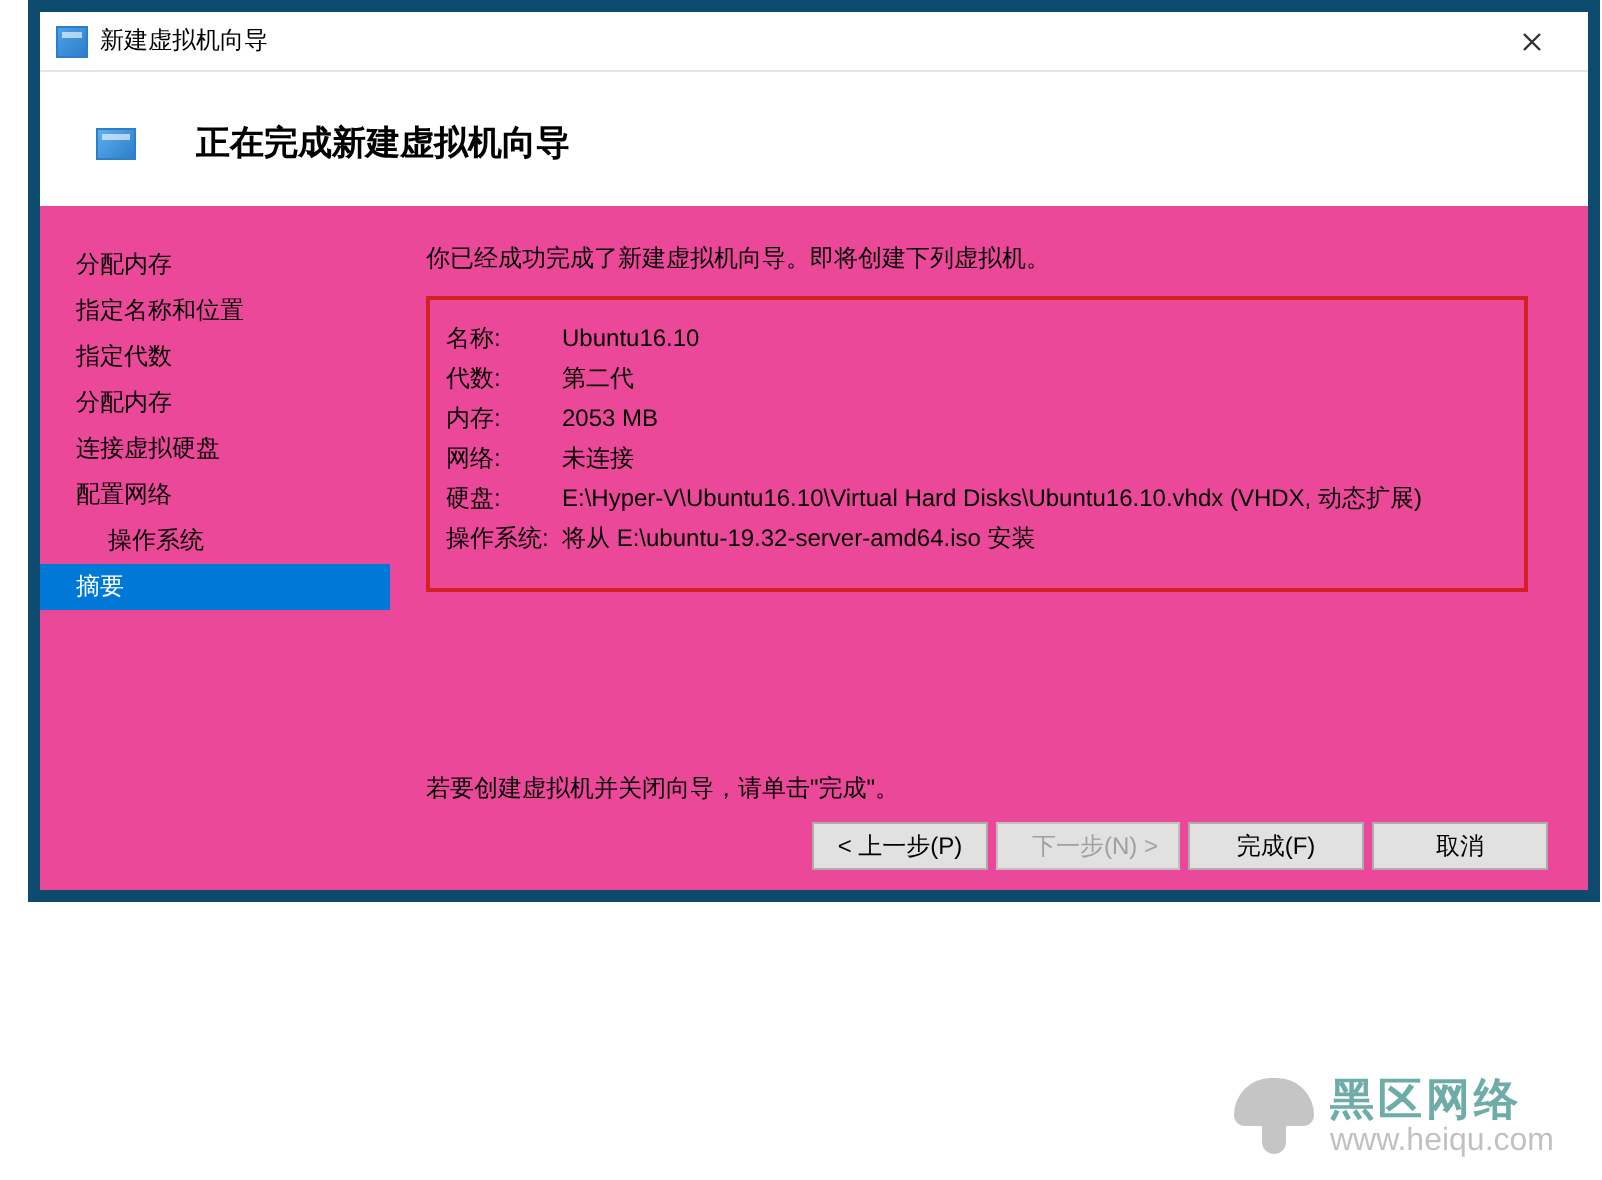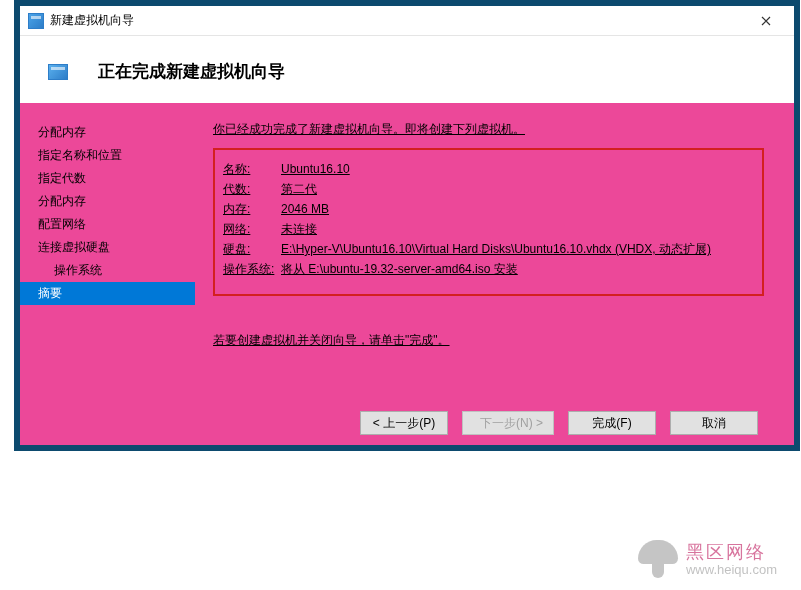--- a/index.html
+++ b/index.html
@@ -98,39 +98,38 @@
   }
   .sidebar .step.indent { padding-left: 34px; }
   .sidebar .step.selected {
     background: #0078d7;
     color: #fff;
   }
   .content {
     flex: 1;
     padding: 18px 30px 0 18px;
     color: #000;
-    text-decoration: underline;
   }
   .intro { margin-bottom: 10px; }
   .desc-label { margin-bottom: 2px; }
   .summary-box {
     border: 2px solid #d32020;
     padding: 10px 8px 14px 8px;
-    margin-bottom: 36px;
+    margin-bottom: 90px;
   }
   .summary-row { display: flex; margin-bottom: 2px; line-height: 1.5; }
   .summary-row .key { width: 58px; flex-shrink: 0; }
   .summary-row .val { flex: 1; }
   .instruction { margin-top: 0; }
   .footer {
     position: absolute;
     bottom: 10px;
-    right: 36px;
-    display: flex;
-    gap: 14px;
+    right: 20px;
+    display: flex;
+    gap: 4px;
   }
   .btn {
     min-width: 88px;
     height: 24px;
     border: 1px solid #adadad;
     background: #e1e1e1;
     display: inline-flex;
     align-items: center;
     justify-content: center;
     padding: 0 10px;
@@ -165,22 +164,22 @@
     border-radius: 20px 20px 6px 6px;
   }
   .mushroom .stem {
     position: absolute;
     left: 14px; top: 20px;
     width: 12px; height: 18px;
     background: #a0a0a0;
     border-radius: 0 0 6px 6px;
   }
   .wm-text { line-height: 1.1; color: #777; }
-  .wm-text .big { font-size: 18px; font-weight: normal; letter-spacing: 2px; color: #be185d; }
-  .wm-text .small { font-size: 13px; color: #999; }
+  .wm-text .big { font-size: 22px; font-weight: bold; letter-spacing: 2px; color: #0f766e; }
+  .wm-text .small { font-size: 16px; color: #999; }
 </style>
 </head>
 <body>
 
 <div class="left-strip"></div>
 
 <div class="window">
 
   <div class="titlebar">
     <span class="title-icon"></span>
@@ -196,41 +195,41 @@
     <span class="header-icon"></span>
     <span class="header-title">正在完成新建虚拟机向导</span>
   </div>
 
   <div class="body">
     <div class="sidebar">
       <div class="step">分配内存</div>
       <div class="step">指定名称和位置</div>
       <div class="step">指定代数</div>
       <div class="step">分配内存</div>
+      <div class="step">连接虚拟硬盘</div>
       <div class="step">配置网络</div>
-      <div class="step">连接虚拟硬盘</div>
       <div class="step indent">操作系统</div>
       <div class="step selected">摘要</div>
     </div>
 
     <div class="content">
       <div class="intro">你已经成功完成了新建虚拟机向导。即将创建下列虚拟机。</div>
 
       <div class="summary-box">
         <div class="summary-row">
           <div class="key">名称:</div>
           <div class="val">Ubuntu16.10</div>
         </div>
         <div class="summary-row">
           <div class="key">代数:</div>
           <div class="val">第二代</div>
         </div>
         <div class="summary-row">
           <div class="key">内存:</div>
-          <div class="val">2046 MB</div>
+          <div class="val">2053 MB</div>
         </div>
         <div class="summary-row">
           <div class="key">网络:</div>
           <div class="val">未连接</div>
         </div>
         <div class="summary-row">
           <div class="key">硬盘:</div>
           <div class="val">E:\Hyper-V\Ubuntu16.10\Virtual Hard Disks\Ubuntu16.10.vhdx (VHDX, 动态扩展)</div>
         </div>
         <div class="summary-row">

